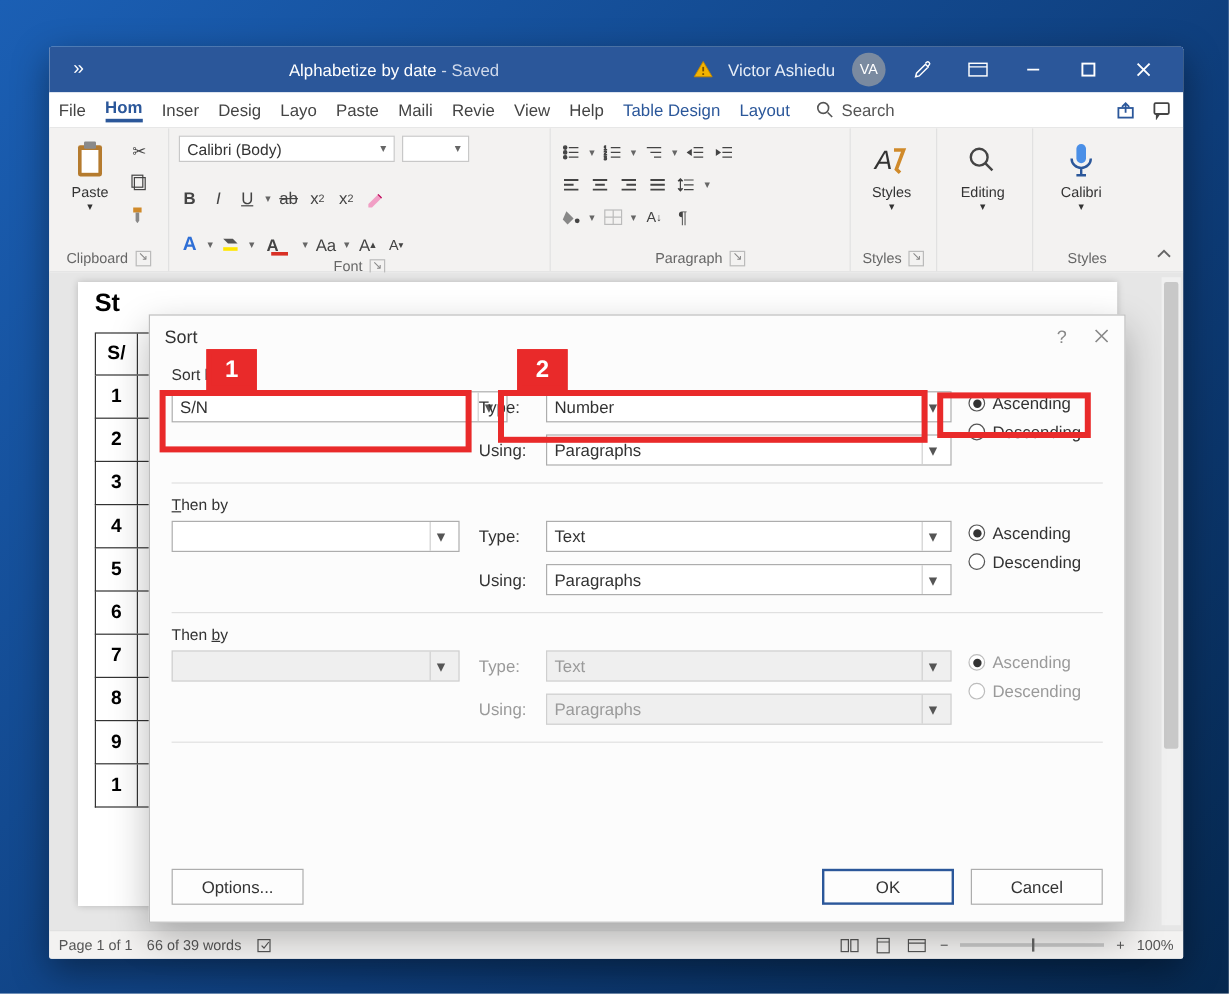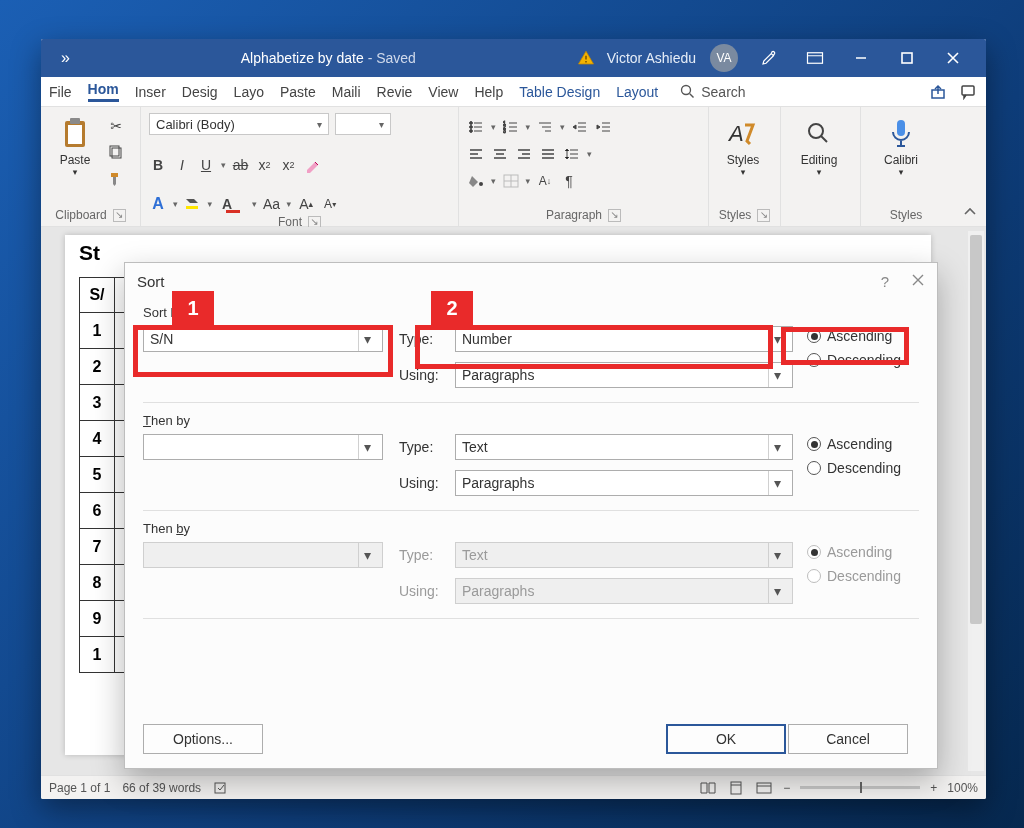--- a/index.html
+++ b/index.html
@@ -69,22 +69,22 @@
   .midrow .lbl{width:46px;text-align:left;color:#333}
   .midrow .lbl.dis{color:#9a9a9a}
   .col-rad{width:112px;display:flex;flex-direction:column;gap:8px;padding-top:2px}
   .radio{display:flex;align-items:center;gap:6px;font-size:14px}
   .radio .dot{width:14px;height:14px;border-radius:50%;border:1.3px solid #555;display:inline-flex;align-items:center;justify-content:center;background:#fff}
   .radio .dot.sel::after{content:"";width:7px;height:7px;border-radius:50%;background:#333}
   .radio.dis{color:#9a9a9a}
   .radio.dis .dot{border-color:#bdbdbd}
   .divider{height:1px;background:#e0e0e0;margin:14px 0 10px 0}
   .mylist{display:flex;align-items:center;gap:28px;margin-top:6px}
-  .dlg-buttons{position:absolute;right:29px;bottom:14px;display:flex;gap:2px}
-  .btn{width:120px;height:30px;border:1px solid #adadad;background:#fdfdfd;display:flex;align-items:center;justify-content:center;font-size:14px}
+  .dlg-buttons{position:absolute;right:18px;bottom:14px;display:flex;gap:14px}
+  .btn{width:110px;height:30px;border:1px solid #adadad;background:#fdfdfd;display:flex;align-items:center;justify-content:center;font-size:14px}
   .btn.primary{border:2px solid #2b579a}
   .btn.opt{position:absolute;left:18px;bottom:14px}
   
   .redbox{position:absolute;border:5px solid #e92a2a;pointer-events:none}
   .rednum{position:absolute;background:#e92a2a;color:#fff;font-weight:700;font-size:20px;display:flex;align-items:center;justify-content:center;border:4px solid #e92a2a}
   svg{display:block}
 </style>
 </head>
 <body>
 
@@ -517,21 +517,21 @@
             <path d="M2 2l10 10M12 2L2 12"></path>
           </svg>
       </span>
     </span>
   </div>
   <div class="dbody">
 
     <span class="section-label"><span>Sort by</span></span>
     <div class="sortrow">
       <div class="col-main">
-        <div class="selbox" style="width:240px">
+        <div class="selbox" style="width:280px">
           <span>S/N</span>
             <span class="dd">▾</span>
         </div>
       </div>
       <div class="col-mid">
         <div class="midrow">
             <span class="lbl">T<span class="ul">y</span>pe:</span>
           <div class="selbox" style="flex:1">
               <span>Number</span>
               <span class="dd">▾</span>

